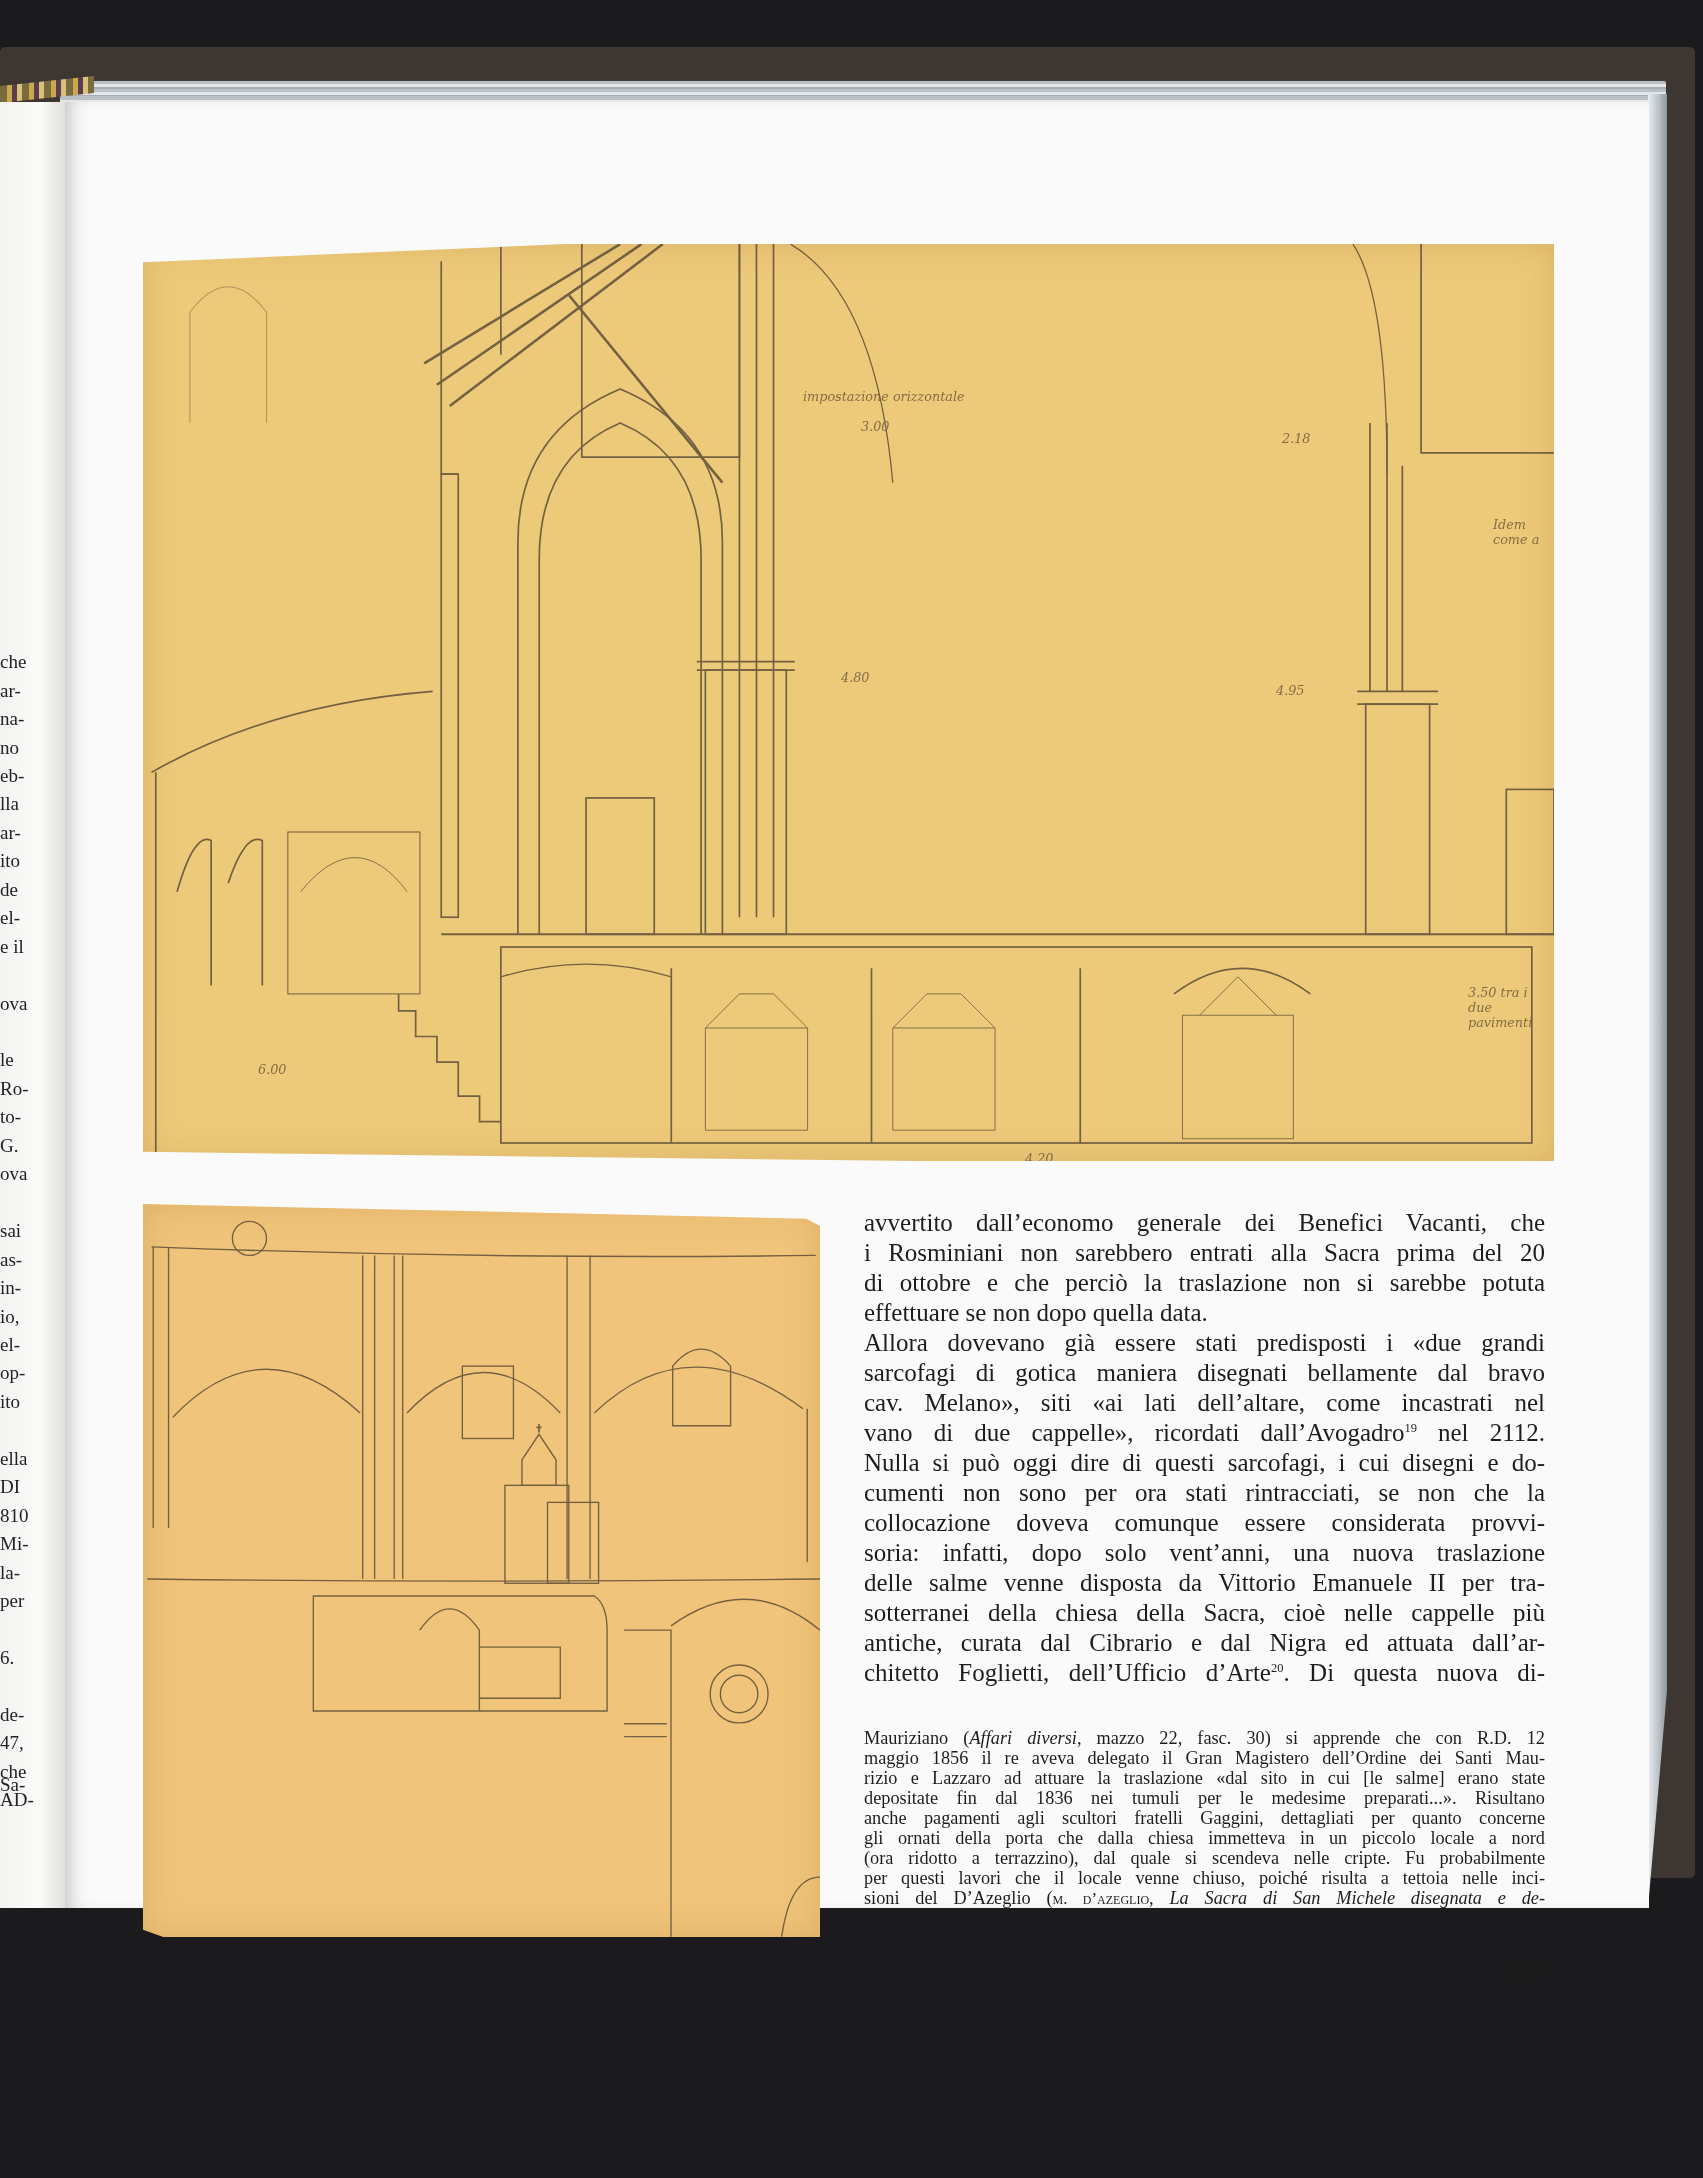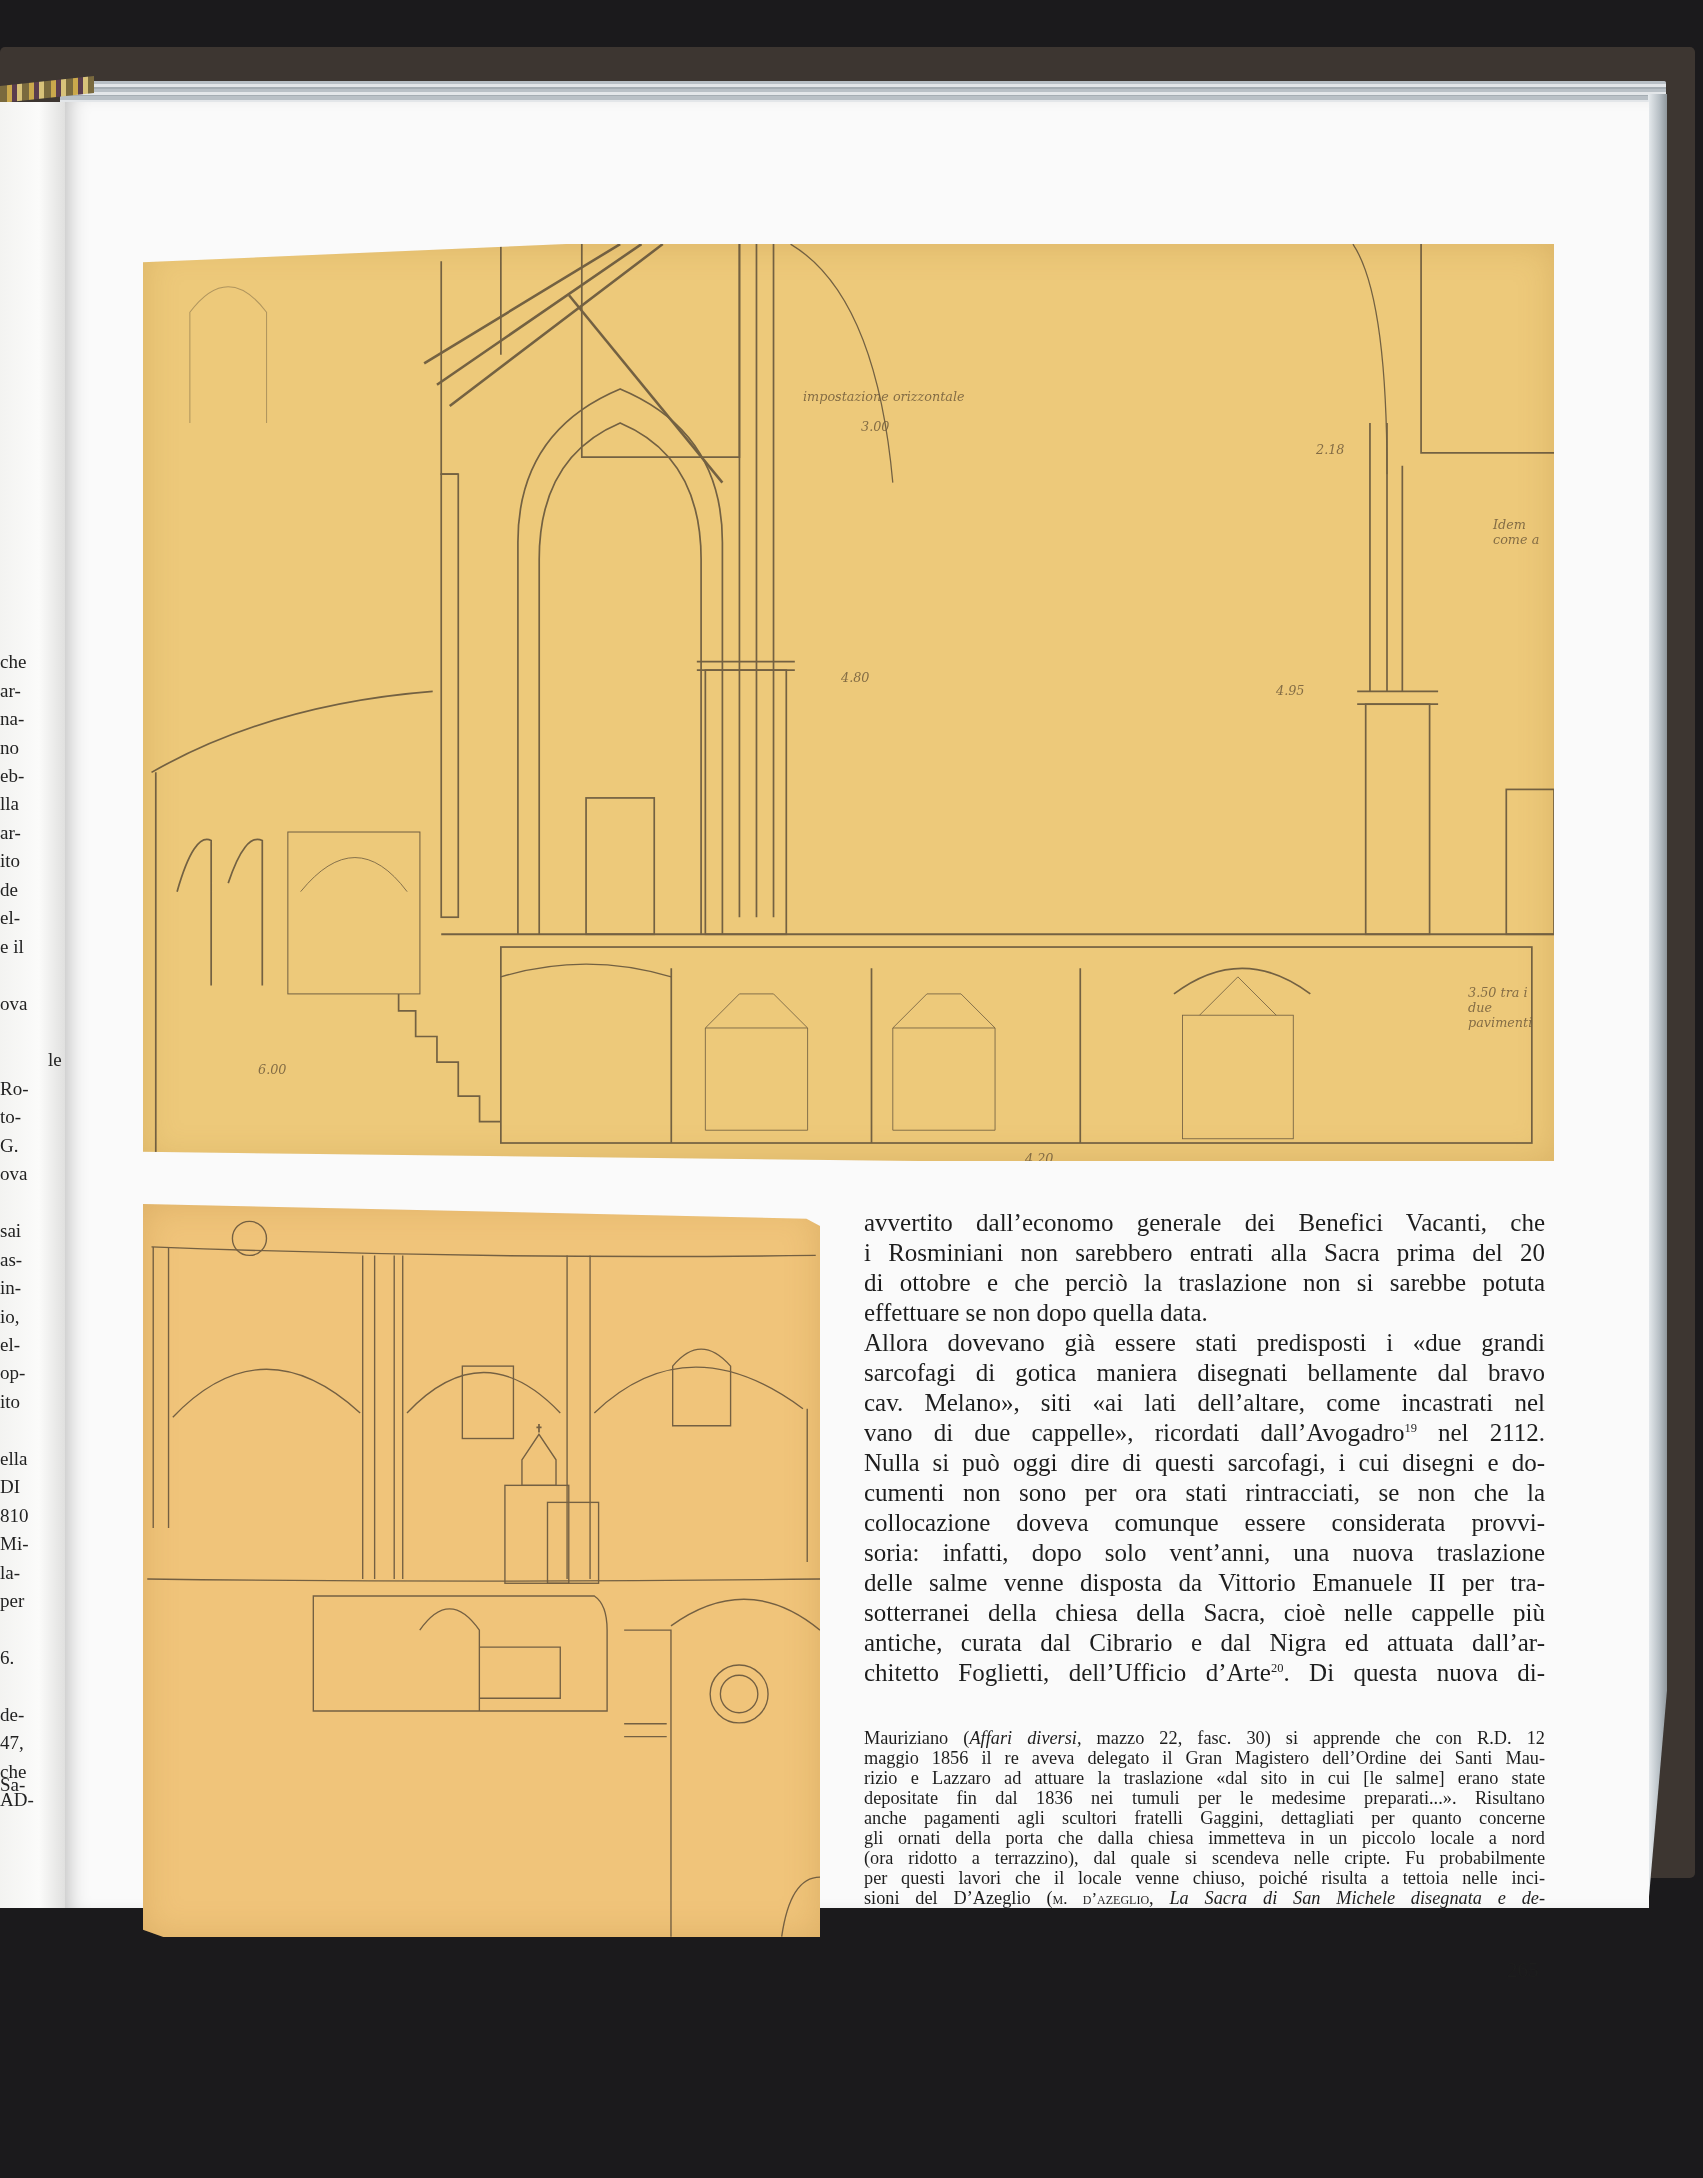--- a/index.html
+++ b/index.html
@@ -88,21 +88,21 @@
       <div class="snip" style="top: 659px;">eb-</div>
       <div class="snip" style="top: 687px;">lla</div>
       <div class="snip" style="top: 716px;">ar-</div>
       <div class="snip" style="top: 744px;">ito</div>
       <div class="snip" style="top: 773px;">de</div>
       <div class="snip" style="top: 801px;">el-</div>
       <div class="snip" style="top: 830px;">e il</div>
       <div class="snip" style="top: 858px;"></div>
       <div class="snip" style="top: 887px;">ova</div>
       <div class="snip" style="top: 915px;"></div>
-      <div class="snip" style="top: 943px; padding-left: 48px;">le</div>
+      <div class="snip" style="top: 943px;">le</div>
       <div class="snip" style="top: 972px;">Ro-</div>
       <div class="snip" style="top: 1000px;">to-</div>
       <div class="snip" style="top: 1029px;">G.</div>
       <div class="snip" style="top: 1057px;">ova</div>
       <div class="snip" style="top: 1086px;"></div>
       <div class="snip" style="top: 1114px;">sai</div>
       <div class="snip" style="top: 1143px;">as-</div>
       <div class="snip" style="top: 1171px;">in-</div>
       <div class="snip" style="top: 1200px;">io,</div>
       <div class="snip" style="top: 1228px;">el-</div>
@@ -188,21 +188,21 @@
         <path d="M660 920 L700 880 L740 880 L780 920 Z M660 920 L660 1040 L780 1040 L780 920" stroke-width="1"></path>
         <path d="M880 920 L920 880 L960 880 L1000 920 Z M880 920 L880 1040 L1000 1040 L1000 920" stroke-width="1"></path>
 
         <path d="M1210 880 Q1290 820 1370 880" stroke-width="2"></path>
         <rect x="1220" y="905" width="130" height="145" stroke-width="1"></rect>
         <path d="M1240 905 L1285 860 L1330 905" stroke-width="1"></path>
       </g>
     </svg>
     <span class="annot" style="left:660px;top:145px;">impostazione orizzontale</span>
     <span class="annot" style="left:718px;top:175px;">3.00</span>
-    <span class="annot" style="left:1173px;top:187px;margin-top:11px;">2.18</span>
+    <span class="annot" style="left:1139px;top:187px;">2.18</span>
     <span class="annot" style="left:1133px;top:439px;">4.95</span>
     <span class="annot" style="left:698px;top:426px;">4.80</span>
     <span class="annot" style="left:1350px;top:273px;width:60px;">Idem come a</span>
     <span class="annot" style="left:1325px;top:741px;width:77px;">3.50 tra i due pavimenti</span>
     <span class="annot" style="left:115px;top:818px;font-style:italic;">6.00</span>
     <span class="annot" style="left:882px;top:907px;">4.20</span>
   </div>
 
   <div class="drawing bottom">
     <svg width="677" height="733" viewBox="0 0 795 860">

